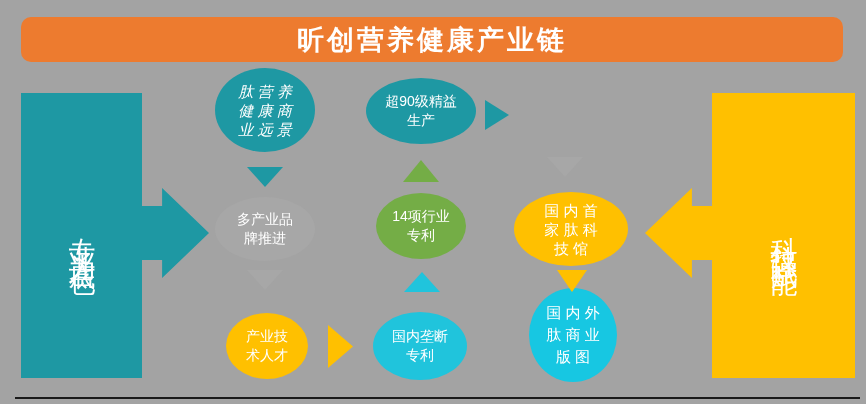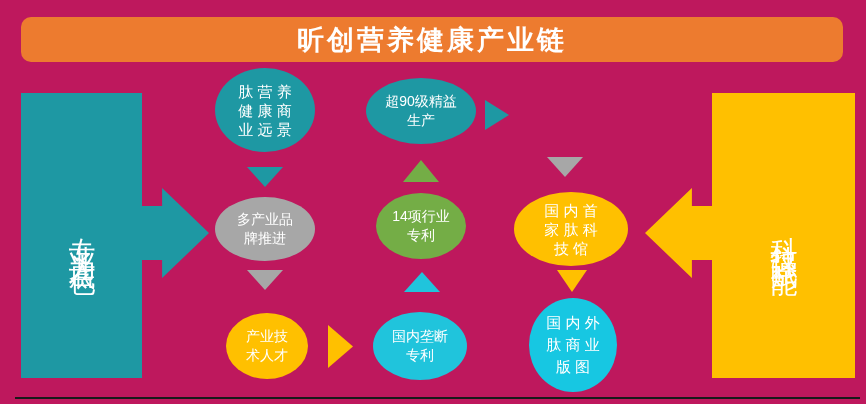--- a/index.html
+++ b/index.html
@@ -1,17 +1,17 @@
 <!DOCTYPE html>
 <html><head>
 <meta charset="utf-8">
 <style>
   html,body{margin:0;padding:0;background:#fff;}
   .canvas{
-    position:relative;width:866px;height:404px;background:#be185d;overflow:hidden;
+    position:relative;width:866px;height:404px;background:#a3a3a3;overflow:hidden;
     font-family:"Liberation Sans","DejaVu Sans",sans-serif;
   }
   
   .banner{
     position:absolute;left:21px;top:17px;width:822px;height:45px;border-radius:10px;
     display:flex;align-items:center;justify-content:center;
     color:#fff;font-size:27px;font-weight:bold;letter-spacing:3px;
   }
   
   .side-rect{
@@ -34,21 +34,21 @@
     text-align:center;font-size:14px;line-height:19px;
   }
   .n1{left:215px;top:68px;width:100px;height:84px;font-size:15px;}
   .n2{left:366px;top:78px;width:110px;height:66px;text-align:right;}
   .n3{left:517px;top:78px;width:106px;height:64px;}
   .n4{left:215px;top:197px;width:100px;height:64px;}
   .n5{left:376px;top:193px;width:90px;height:66px;}
   .n6{left:514px;top:192px;width:114px;height:74px;font-size:15px;}
   .n7{left:226px;top:313px;width:82px;height:66px;}
   .n8{left:373px;top:312px;width:94px;height:68px;}
-  .n9{left:529px;top:298px;width:88px;height:94px;font-size:15px;line-height:22px;}
+  .n9{left:529px;top:288px;width:88px;height:94px;font-size:15px;line-height:22px;}
   
   .tri{position:absolute;}
   .tri-down{clip-path:polygon(0 0,100% 0,50% 100%);}
   .tri-up{clip-path:polygon(50% 0,0 100%,100% 100%);}
   .tri-right{clip-path:polygon(0 0,100% 50%,0 100%);}
   .t1{left:247px;top:167px;width:36px;height:20px;}
   .t2{left:485px;top:100px;width:24px;height:30px;}
   .t3{left:547px;top:157px;width:36px;height:20px;}
   .t4{left:403px;top:160px;width:36px;height:22px;}
   .t5{left:247px;top:270px;width:36px;height:20px;}
@@ -70,21 +70,21 @@
   <div class="side-rect left" style="background-color: rgb(30, 152, 163);">
     <span class="side-label">专业为底色</span>
   </div>
   <div class="big-arrow to-right" style="background-color: rgb(30, 152, 163);"></div>
 
   <div class="side-rect right" style="background-color: rgb(255, 192, 0);">
     <span class="side-label">科技强赋能</span>
   </div>
   <div class="big-arrow to-left" style="background-color: rgb(255, 192, 0);"></div>
 
-  <div class="node n1" style="background-color: rgb(30, 152, 163);">
+  <div class="node n1" style="background-color: rgb(30, 152, 163); font-style: italic;">
     <div>肽 营 养</div>
     <div>健 康 商</div>
     <div>业 远 景</div>
   </div>
   <div class="node n2" style="background-color: rgb(30, 152, 163);">
     <div>超90级精益</div>
     <div>生产</div>
   </div>
 
   <div class="node n4" style="background-color: rgb(167, 167, 167); text-align: center;">

